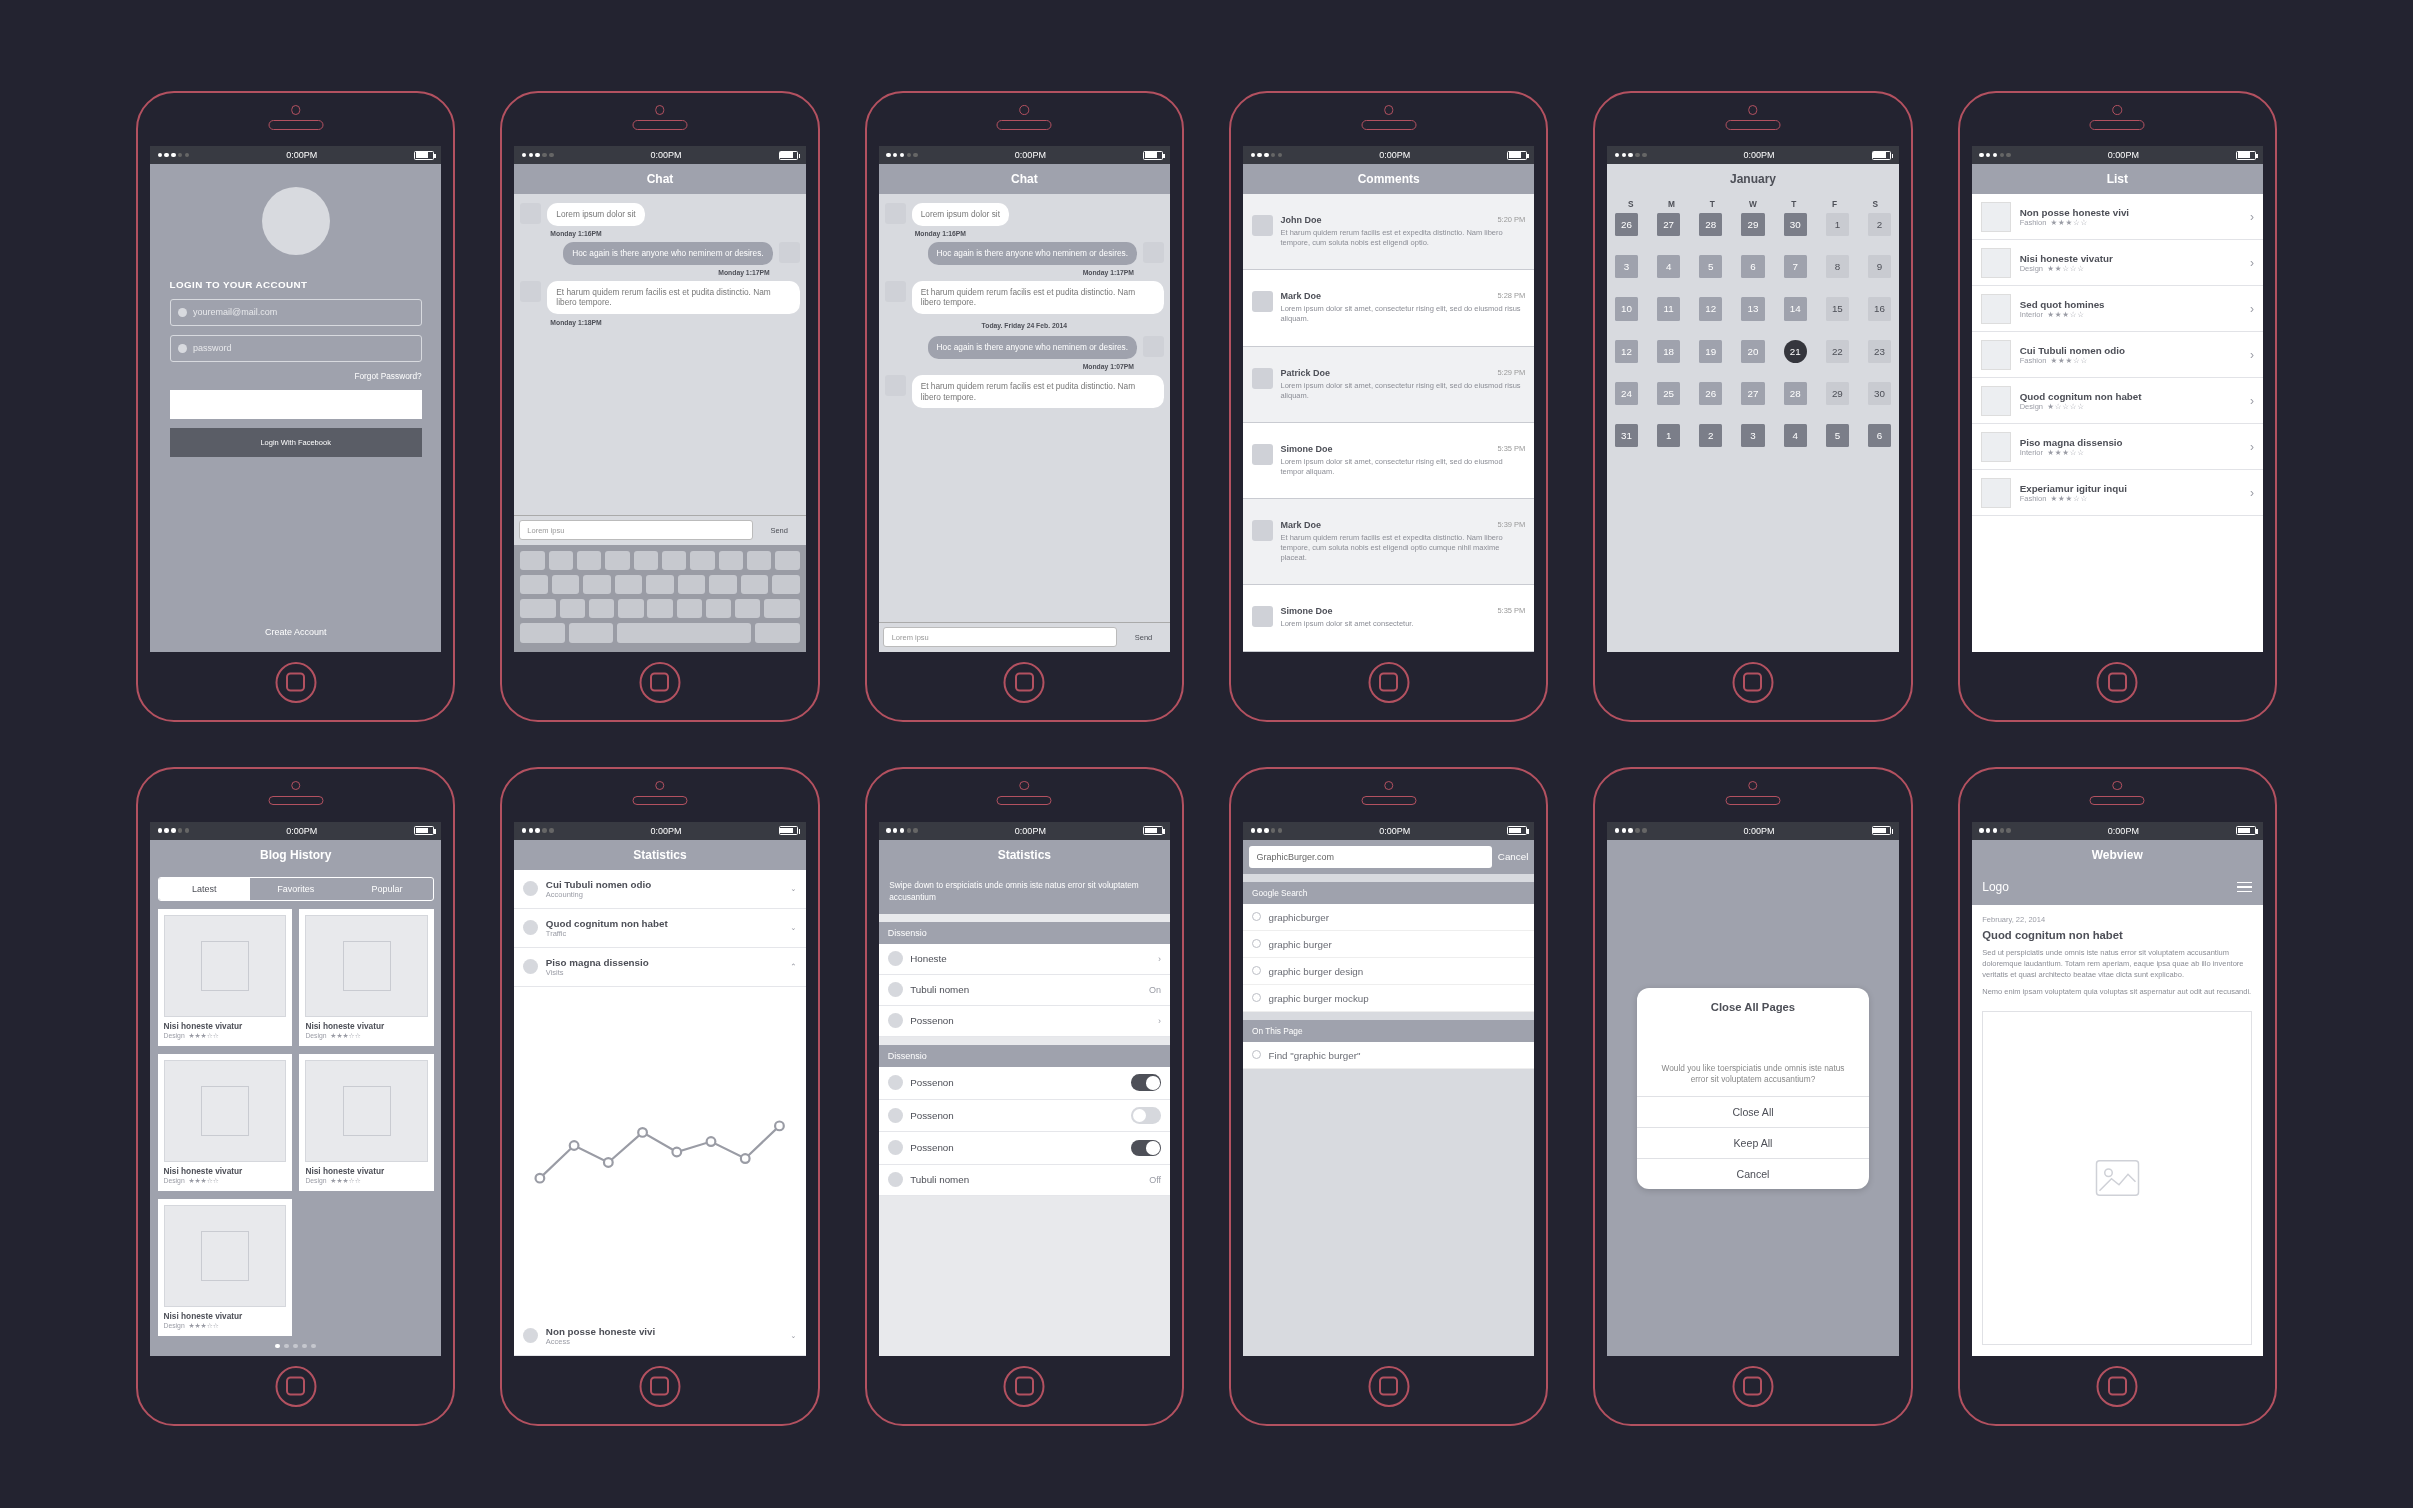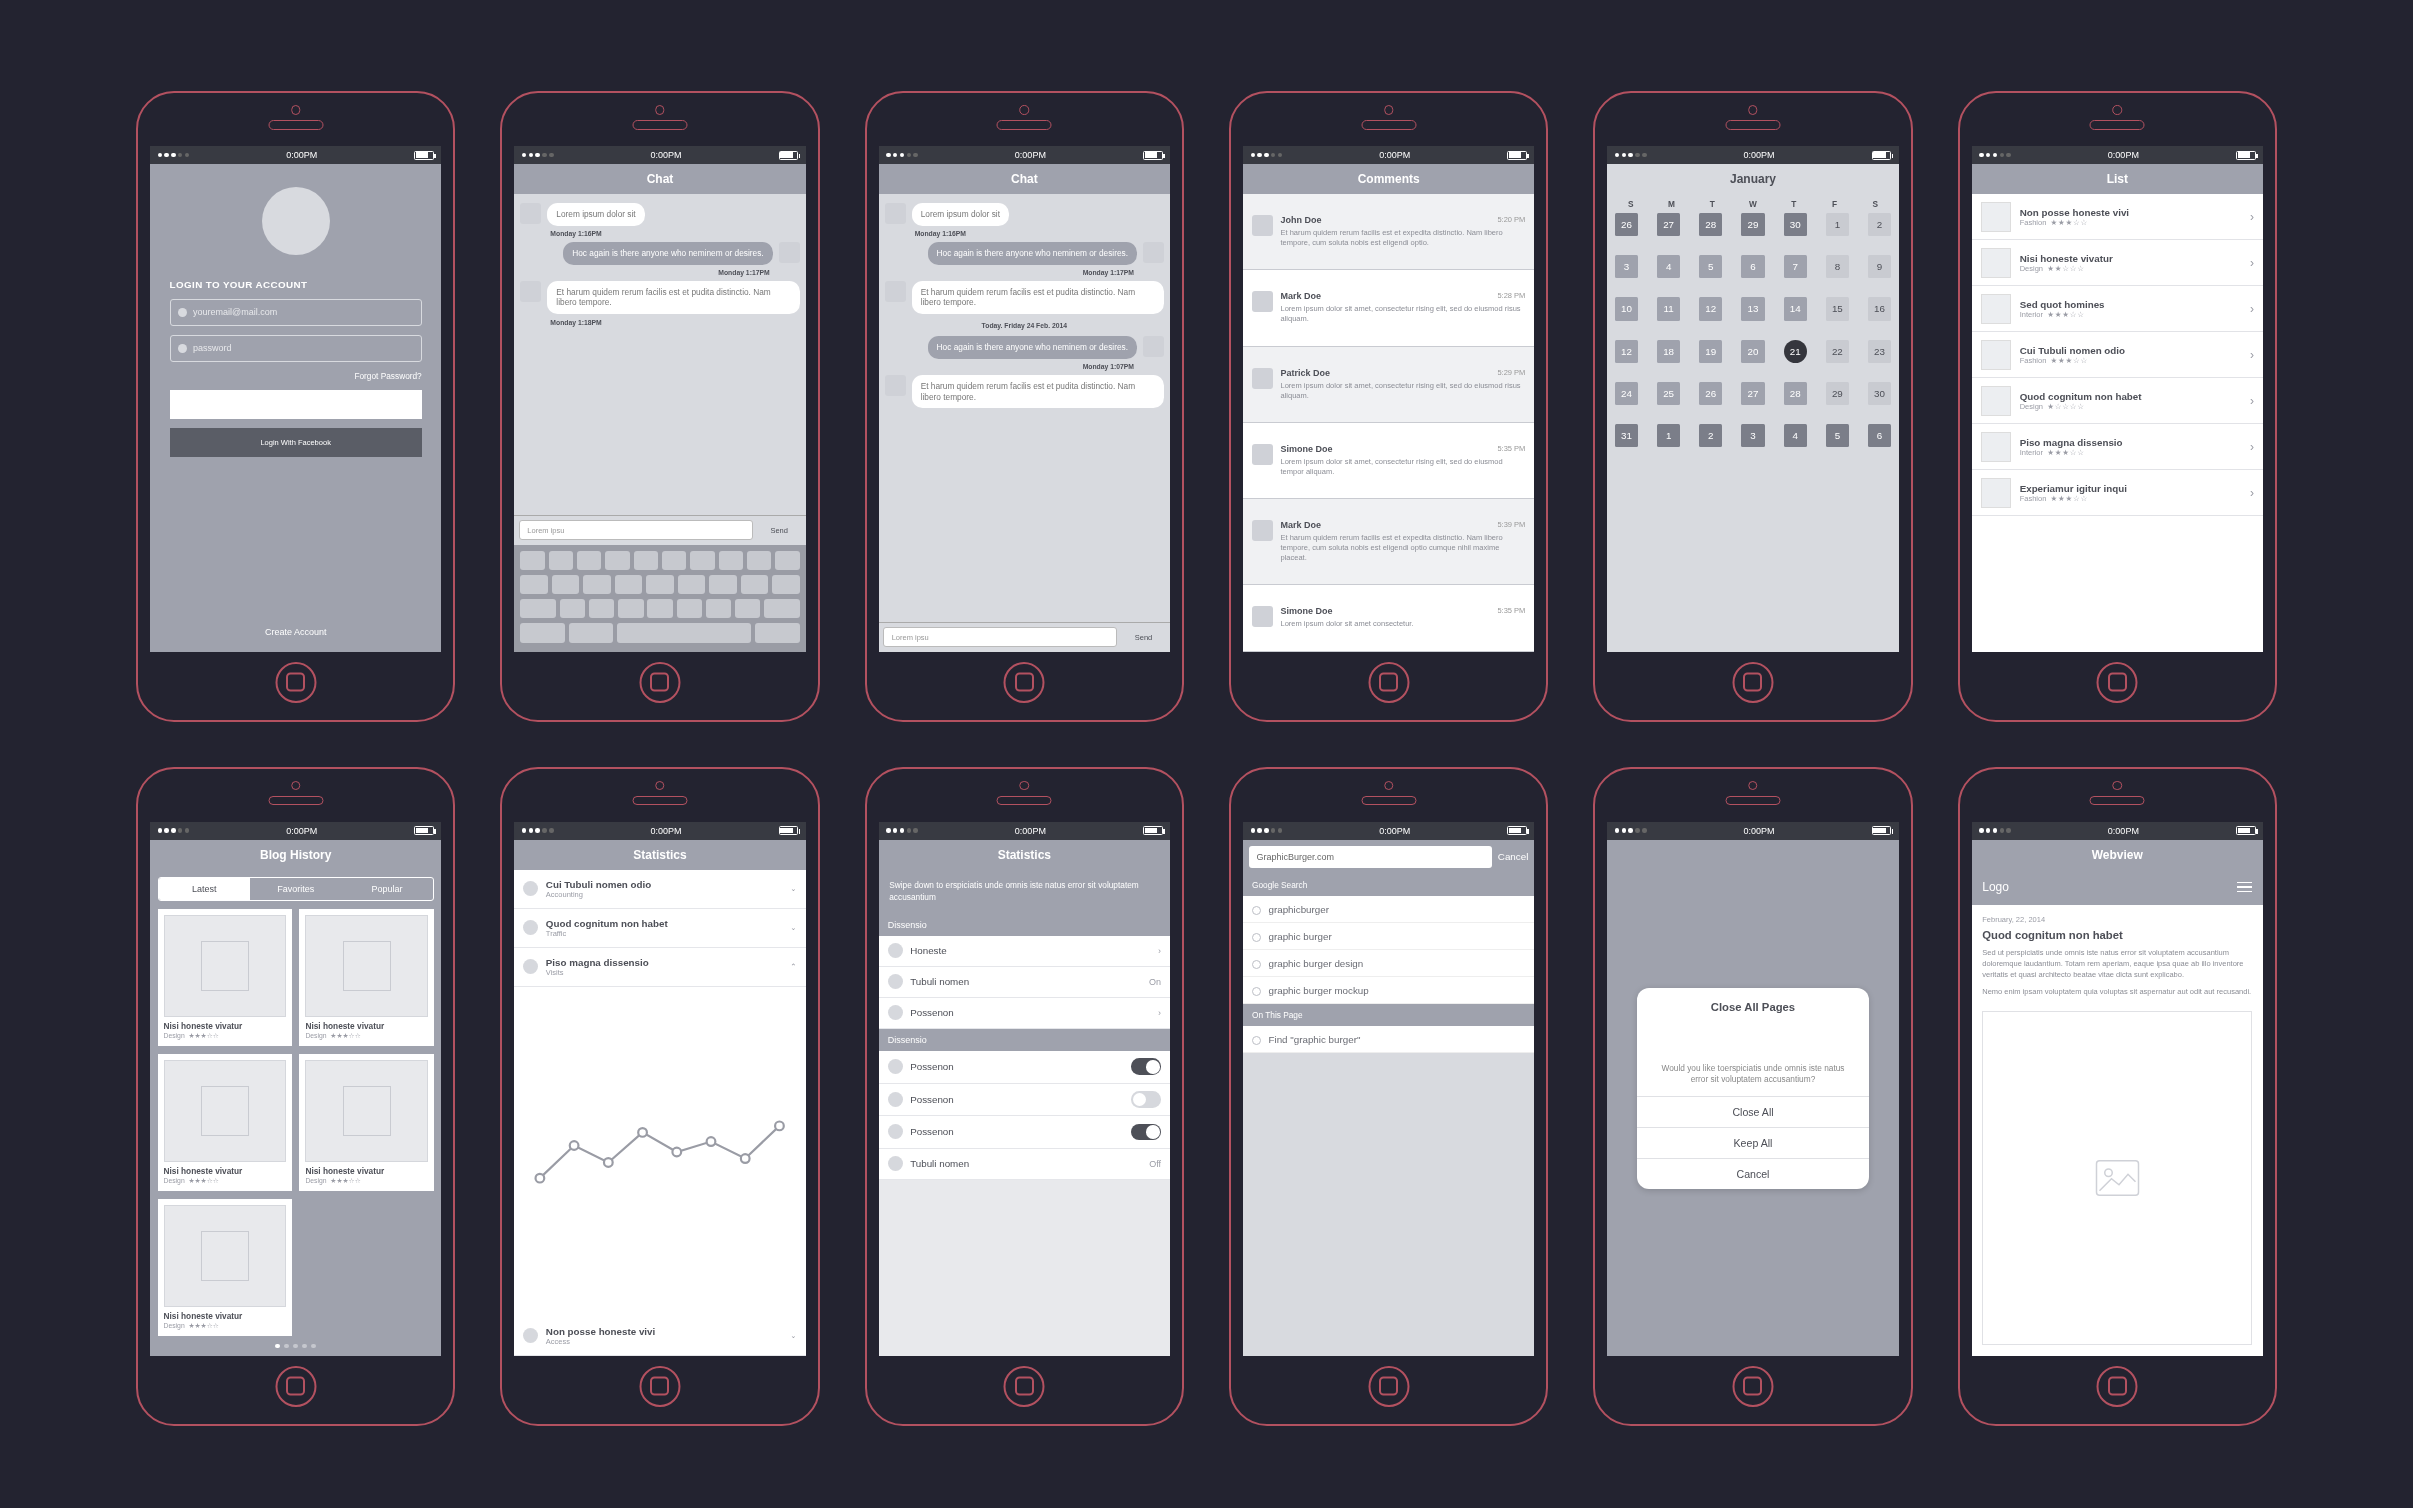--- a/index.html
+++ b/index.html
@@ -138,33 +138,33 @@
 .acc-row{display:flex;align-items:center;gap:7.5px;padding:9px;border-bottom:0.8px solid #e5e6ea;}
 .acc-ic{width:15px;height:15px;border-radius:50%;background:#d6d8dd;}
 .acc-txt{flex:1;}
 .acc-txt b{display:block;font-size:9.8px;}
 .acc-txt span{font-size:7.5px;color:#9a9ca5;}
 .acc-ar{color:#9a9ca5;}
 
 .chart{flex:1;padding:15px;position:relative;}
 .chart svg{width:100%;height:100%;}
 
-.section-h{background:var(--panel);color:#fff;padding:6px 9px;font-size:9px;}
+.section-h{background:var(--panel);color:#fff;padding:6px 9px;font-size:9px;margin-top:8px;}
 .setting{display:flex;align-items:center;gap:7.5px;padding:7.5px 9px;background:#fff;border-bottom:0.8px solid #e5e6ea;}
 .setting .lbl{flex:1;font-size:9.8px;}
 .toggle{width:30px;height:16.6px;border-radius:8.3px;background:#4e5058;position:relative;}
 .toggle::after{content:"";position:absolute;top:1.5px;right:1.5px;width:13.6px;height:13.6px;border-radius:50%;background:#fff;}
 .toggle.off{background:#d6d8dd;}
 .toggle.off::after{right:auto;left:1.5px;}
 .val{color:#9a9ca5;font-size:9px;}
 
 .searchbar{display:flex;gap:6px;padding:6px;background:var(--panel);align-items:center;}
 .searchbar .sf{flex:1;background:#fff;border-radius:3px;height:22.6px;display:flex;align-items:center;padding:0 7.5px;color:#666;font-size:9px;}
 .searchbar .cancel{color:#fff;font-size:9.8px;}
-.sug{padding:7.5px 9px;background:#fff;border-bottom:0.8px solid #eee;display:flex;align-items:flex-end;gap:7.5px;color:#6a6c74;font-size:9.8px;}
+.sug{padding:7.5px 9px;background:#fff;border-bottom:0.8px solid #eee;display:flex;align-items:flex-start;gap:7.5px;color:#6a6c74;font-size:9.8px;}
 .sug .g{width:9px;height:9px;border-radius:50%;border:1.5px solid #bdbfc6;}
 
 .modal{background:#fff;margin:auto 30px;border-radius:12px;overflow:hidden;text-align:center;box-shadow:0 1.5px 6px rgba(0,0,0,.15);}
 .modal .mh{padding:13.6px 12px 4.5px 12px;font-weight:600;font-size:11.3px;}
 .modal .mb{padding:0 15px 10.6px 15px;font-size:8.3px;color:#888;line-height:1.4;margin-top:45px;}
 .modal .opt{border-top:0.8px solid #e0e1e5;padding:9px 0;font-size:10.6px;color:var(--text-dark);}
 
 .web-hd{display:flex;align-items:center;justify-content:space-between;padding:10.6px 10.6px;color:#fff;}
 .burger{width:15px;height:1.5px;background:#fff;position:relative;}
 .burger::before,.burger::after{content:"";position:absolute;left:0;right:0;height:1.5px;background:#fff;}

